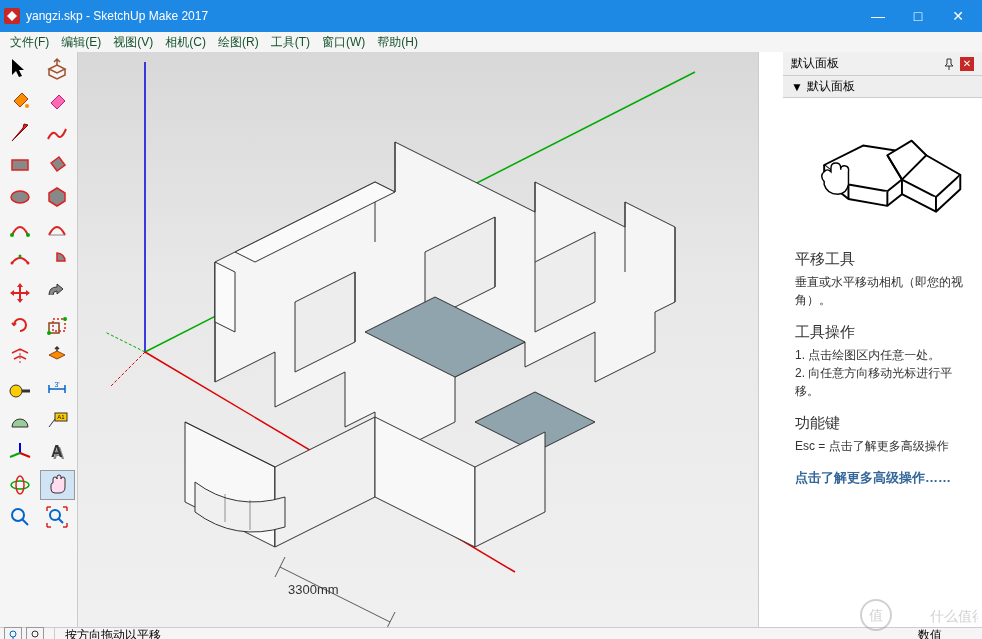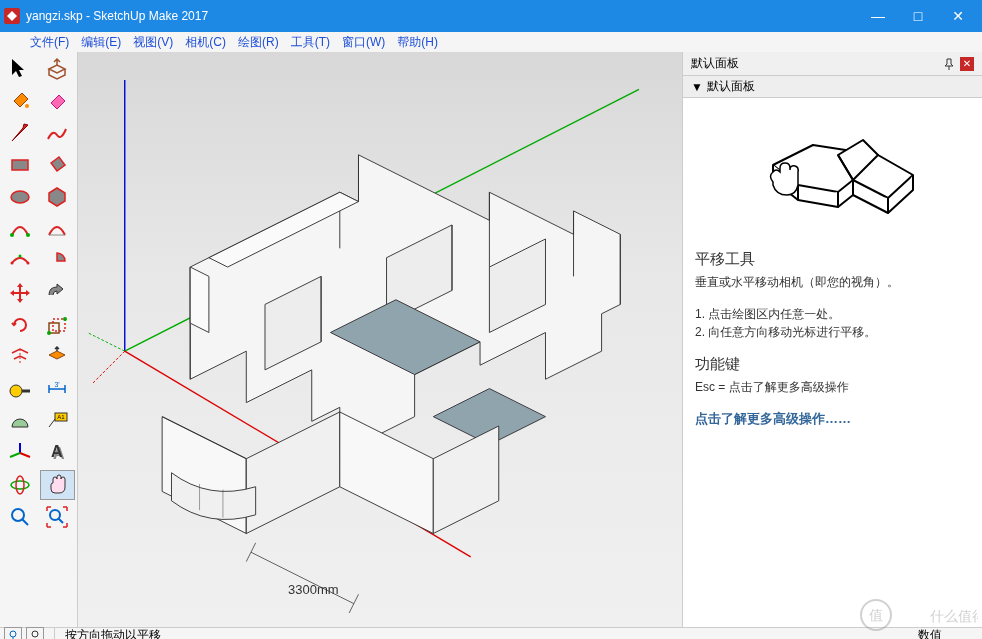--- a/index.html
+++ b/index.html
@@ -4,35 +4,35 @@
   <style>
     * { margin: 0; padding: 0; box-sizing: border-box; font-family: 'Microsoft YaHei', sans-serif; }
     body { width: 982px; height: 639px; overflow: hidden; background: #fff; position: relative; }
     
     .titlebar { background: #1e88e5; color: #fff; height: 32px; display: flex; align-items: center; padding: 0 4px; font-size: 12px; }
     .titlebar-icon { width: 16px; height: 16px; background: #c62828; border-radius: 2px; margin-right: 6px; display: flex; align-items: center; justify-content: center; }
     .titlebar-icon::before { content: ''; width: 10px; height: 10px; background: #fff; clip-path: polygon(50% 0%, 100% 50%, 50% 100%, 0% 50%); }
     .titlebar-controls { margin-left: auto; display: flex; }
     .titlebar-btn { width: 40px; height: 24px; display: flex; align-items: center; justify-content: center; color: #fff; font-size: 14px; cursor: pointer; }
     
-    .menubar { background: #f5f5f5; height: 20px; display: flex; align-items: center; padding: 0 24px; font-size: 12px; color: #1d4ed8; }
+    .menubar { background: #f5f5f5; height: 20px; display: flex; align-items: center; padding: 0 4px; font-size: 12px; color: #14532d; }
     .menu-item { padding: 2px 6px; cursor: pointer; }
     
     .workspace { display: flex; height: 575px; }
     
     .toolbar { width: 78px; background: #f5f5f5; border-right: 1px solid #ccc; padding: 2px; display: flex; flex-direction: column; gap: 2px; }
     .tool-row { display: flex; gap: 2px; }
     .tool-btn { width: 36px; height: 30px; border: 1px solid transparent; display: flex; align-items: center; justify-content: center; cursor: pointer; }
     .tool-btn.active { border: 1px solid #999; background: #d0e4f5; }
     .tool-svg { width: 24px; height: 24px; }
     
     .viewport { flex: 1; background: linear-gradient(to bottom, #d8d8d8 0%, #e8e8e8 40%, #f0f0f0 100%); position: relative; overflow: hidden; }
     .viewport svg { width: 100%; height: 100%; }
     
-    .panel { width: 300px; background: #fff; border-left: 1px solid #ccc; display: flex; flex-direction: column; }
+    .panel { width: 224px; background: #fff; border-left: 1px solid #ccc; display: flex; flex-direction: column; padding-left: 24px; }
     .panel-header { background: #f0f0f0; border-bottom: 1px solid #ccc; padding: 3px 8px; font-size: 12px; display: flex; align-items: center; }
     .panel-header-controls { margin-left: auto; display: flex; gap: 4px; }
     .panel-pin { width: 14px; height: 14px; cursor: pointer; }
     .panel-close { width: 14px; height: 14px; background: #c62828; color: #fff; font-size: 10px; display: flex; align-items: center; justify-content: center; cursor: pointer; }
     .panel-subheader { background: #eee; border-bottom: 1px solid #ccc; padding: 2px 8px; font-size: 12px; display: flex; align-items: center; gap: 4px; }
     .panel-content { padding: 12px; flex: 1; }
     .panel-illustration { width: 100%; display: flex; justify-content: center; margin-bottom: 30px; }
     .panel-section-title { font-size: 15px; font-weight: normal; color: #333; margin-bottom: 4px; }
     .panel-text { font-size: 12px; color: #333; line-height: 1.5; margin-bottom: 14px; }
     .panel-link { font-size: 13px; color: #336699; font-weight: bold; cursor: pointer; }
@@ -365,20 +365,21 @@
             <path d="M95 45 L120 30 L135 45 L110 70 Z" fill="#fff"></path>
             <path d="M95 45 L110 70"></path>
           </g>
           <g stroke="#000" stroke-width="1.5" fill="#fff">
             <path d="M30 72 Q25 66 30 62 Q33 58 37 62 L37 58 Q37 53 42 53 Q47 53 47 58 L47 60 Q47 55 52 56 Q56 57 55 62 L55 75 Q53 85 44 85 Q33 85 30 75 Z"></path>
           </g>
         </svg>
       </div>
       <div class="panel-section-title">平移工具</div>
       <div class="panel-text">垂直或水平移动相机（即您的视角）。</div>
+      <div class="panel-section-title">工具操作</div>
       <div class="panel-text">
         <div>1. 点击绘图区内任意一处。</div>
         <div>2. 向任意方向移动光标进行平移。</div>
       </div>
       <div class="panel-section-title">功能键</div>
       <div class="panel-text">Esc = 点击了解更多高级操作</div>
       <div class="panel-link">点击了解更多高级操作……</div>
     </div>
   </div>
 </div>

